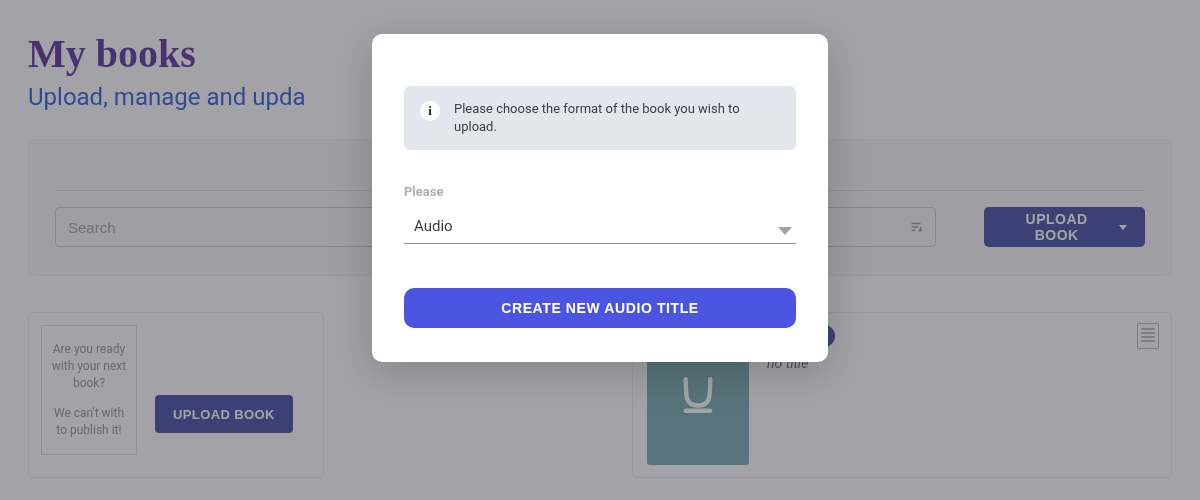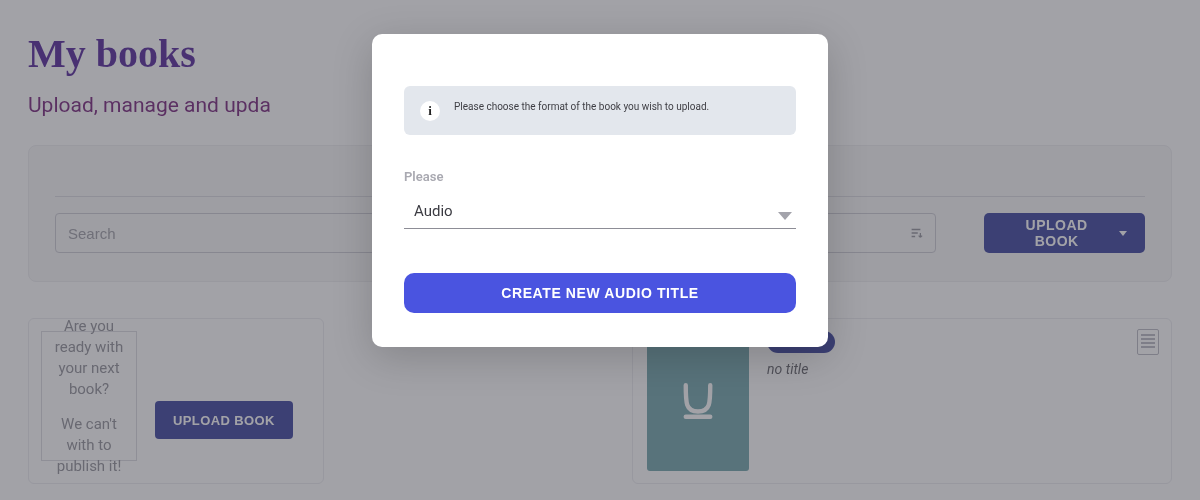--- a/index.html
+++ b/index.html
@@ -14,23 +14,23 @@
   .page {
     padding: 30px 28px;
   }
   .page-title {
     font-size: 40px;
     font-weight: 800;
     color: #4c1d95;
     font-family: Georgia, "Times New Roman", serif;
   }
   .page-subtitle {
-    font-size: 21px;
-    color: #701a75;
-    margin-top: 16px;
+    font-size: 24px;
+    color: #1d4ed8;
+    margin-top: 6px;
   }
   .panel {
     margin-top: 28px;
     background: #f6f6f7;
     border: 1px solid #ececef;
     border-radius: 8px;
     padding: 26px 26px 28px 26px;
   }
   .tab-link {
     display: block;
@@ -113,21 +113,21 @@
     padding: 12px;
     display: flex;
     gap: 18px;
     align-items: flex-start;
   }
   .promo-box {
     width: 96px;
     height: 130px;
     border: 1px solid #d9d9df;
     padding: 10px 6px;
-    font-size: 15px;
+    font-size: 12px;
     color: #8c8c94;
     text-align: center;
     display: flex;
     flex-direction: column;
     justify-content: center;
     gap: 14px;
     line-height: 1.4;
   }
   .upload-small {
     align-self: center;
@@ -236,21 +236,21 @@
     font-weight: 900;
     font-family: Georgia, serif;
     display: flex;
     align-items: center;
     justify-content: center;
     font-size: 13px;
     flex-shrink: 0;
     margin-top: 1px;
   }
   .info-text {
-    font-size: 10px;
+    font-size: 13px;
     color: #3e3e44;
     line-height: 1.4;
   }
   .field-label {
     margin-top: 34px;
     font-size: 13px;
     color: #a9a9b1;
     font-weight: 600;
   }
   .select {

